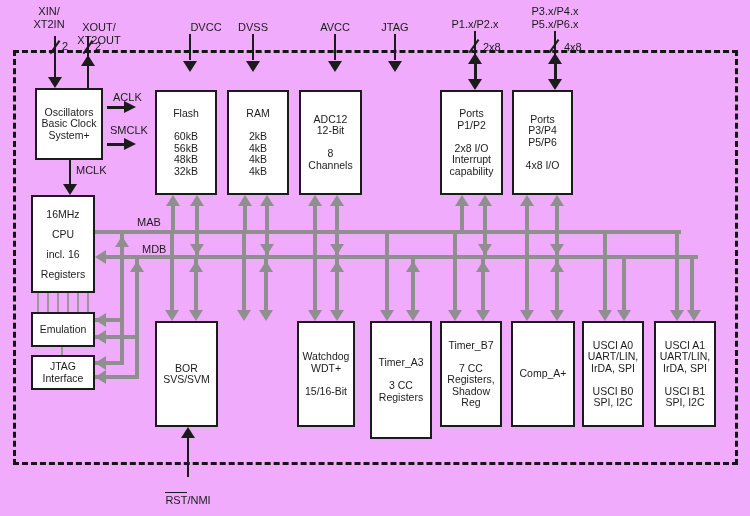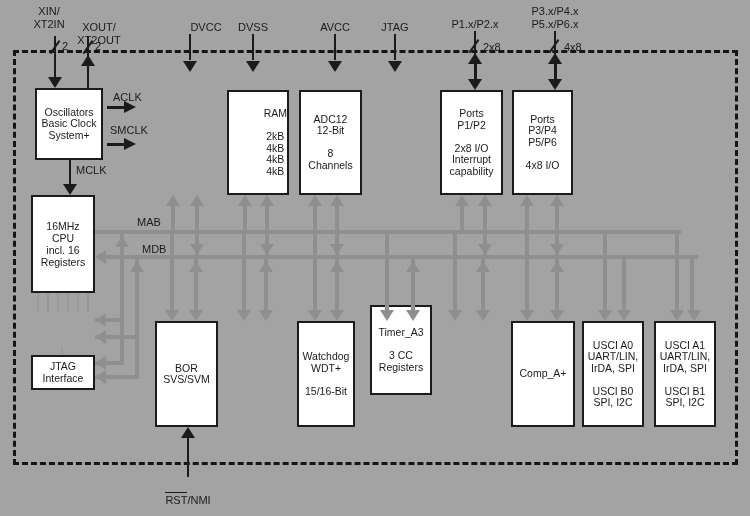--- a/index.html
+++ b/index.html
@@ -1,23 +1,23 @@
 <!DOCTYPE html>
 <html><head>
 <meta charset="utf-8">
 <style>
   html,body{margin:0;padding:0;background:#fff;}
-  #diagram{position:relative;width:750px;height:516px;background:#a3a3a3;overflow:hidden;
+  #diagram{position:relative;width:750px;height:516px;background:#f0abfc;overflow:hidden;
            font-family:"Liberation Sans",sans-serif;color:#1b1b1b;text-decoration:underline;}
   .boundary{position:absolute;left:13px;top:50px;width:725px;height:415px;
             border:3px dashed #151515;box-sizing:border-box;}
   .block{position:absolute;border:2.5px solid #1b1b1b;background:#fff;box-sizing:border-box;
          display:flex;align-items:center;justify-content:center;z-index:3;}
   .bt{white-space:pre-line;text-align:center;font-size:10.5px;line-height:11.5px;color:#1b1b1b;}
-  .bt.big{line-height:12px;}
+  .bt.big{line-height:20px;}
   .lbl{position:absolute;font-size:11px;line-height:13px;white-space:pre-line;text-align:center;
        color:#1b1b1b;z-index:5;}
   .lbl.left{text-align:left;}
   .slash{position:absolute;width:1.6px;height:16px;background:#1b1b1b;transform:rotate(35deg);z-index:6;}
   .ol{border-top:1.5px solid #1b1b1b;padding-top:1px;}
 </style>
 </head>
 <body>
 
 <div id="diagram">
@@ -53,21 +53,29 @@
 
   <div class="lbl" style="left:148px;top:481px;width:80px;">
     <span class="ol">RST</span><span>/NMI</span>
   </div>
 
   <div class="block" style="left:35px;top:88px;width:68px;height:72px;">
       <div class="bt">Oscillators
 Basic Clock
 System+</div>
     </div>
-  <div class="block" style="left:227px;top:90px;width:62px;height:105px;justify-content:flex-end;">
+  <div class="block" style="left:155px;top:90px;width:62px;height:105px;">
+      <div class="bt">Flash
+
+60kB
+56kB
+48kB
+32kB</div>
+    </div>
+  <div class="block" style="left:227px;top:90px;width:62px;height:105px;">
       <div class="bt">RAM
 
 2kB
 4kB
 4kB
 4kB</div>
     </div>
   <div class="block" style="left:299px;top:90px;width:63px;height:105px;">
       <div class="bt">ADC12
 12-Bit
@@ -89,39 +97,50 @@
 P5/P6
 
 4x8 I/O</div>
     </div>
   <div class="block" style="left:31px;top:195px;width:64px;height:98px;">
       <div class="bt big">16MHz
 CPU
 incl. 16
 Registers</div>
     </div>
+  <div class="block" style="left:31px;top:312px;width:64px;height:35px;">
+      <div class="bt">Emulation</div>
+    </div>
   <div class="block" style="left:31px;top:355px;width:64px;height:35px;">
       <div class="bt">JTAG
 Interface</div>
     </div>
   <div class="block" style="left:155px;top:321px;width:63px;height:106px;">
       <div class="bt">BOR
 SVS/SVM</div>
     </div>
   <div class="block" style="left:297px;top:321px;width:58px;height:106px;">
       <div class="bt">Watchdog
 WDT+
 
 15/16-Bit</div>
     </div>
-  <div class="block" style="left:370px;top:305px;width:62px;height:90px;">
+  <div class="block" style="left:370px;top:321px;width:62px;height:118px;">
       <div class="bt">Timer_A3
 
 3 CC
 Registers</div>
+    </div>
+  <div class="block" style="left:440px;top:321px;width:62px;height:106px;">
+      <div class="bt">Timer_B7
+
+7 CC
+Registers,
+Shadow
+Reg</div>
     </div>
   <div class="block" style="left:511px;top:321px;width:64px;height:106px;justify-content:center;">
       <div class="bt">Comp_A+</div>
     </div>
   <div class="block" style="left:582px;top:321px;width:62px;height:106px;">
       <div class="bt">USCI A0
 UART/LIN,
 IrDA, SPI
 
 USCI B0

